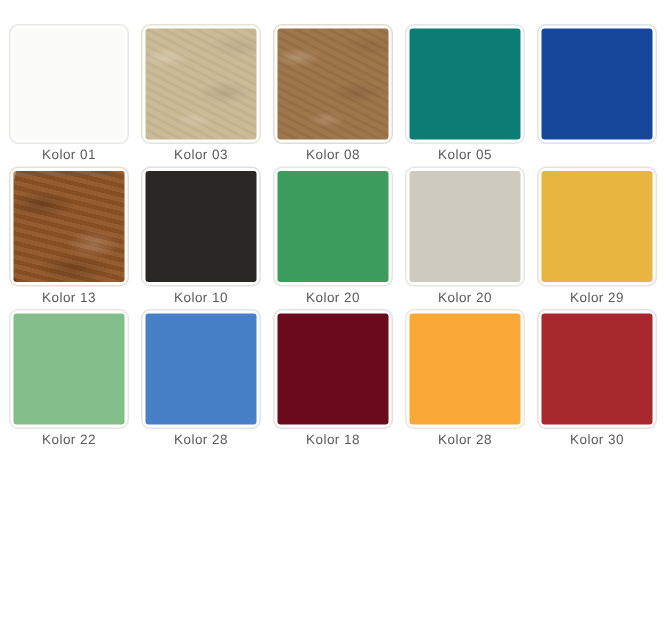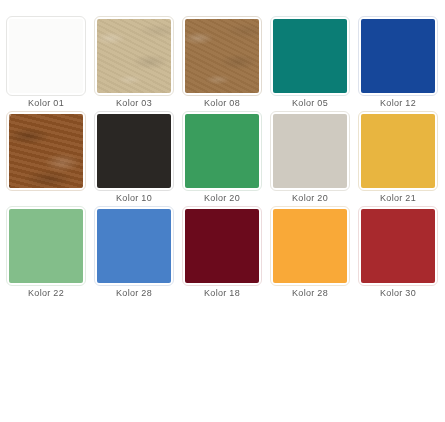--- a/index.html
+++ b/index.html
@@ -130,26 +130,26 @@
       <div class="swatch-cell">
         <div class="swatch-frame" style="border-color: rgb(223, 232, 232);">
           <div class="swatch-chip tex-flat" style="background-color: rgb(11, 125, 117);"></div>
         </div>
         <div class="swatch-label">Kolor 05</div>
       </div>
       <div class="swatch-cell">
         <div class="swatch-frame" style="border-color: rgb(221, 226, 236);">
           <div class="swatch-chip tex-flat" style="background-color: rgb(22, 71, 154);"></div>
         </div>
-        <div class="swatch-label">Kolor 12</div>
       </div>
       <div class="swatch-cell">
         <div class="swatch-frame" style="border-color: rgb(232, 222, 210);">
           <div class="swatch-chip tex-strong" style="background-color: rgb(143, 84, 38);"></div>
         </div>
+        <div class="swatch-label">Kolor 13</div>
       </div>
       <div class="swatch-cell">
         <div class="swatch-frame" style="border-color: rgb(224, 224, 224);">
           <div class="swatch-chip tex-flat" style="background-color: rgb(42, 39, 36);"></div>
         </div>
         <div class="swatch-label">Kolor 10</div>
       </div>
       <div class="swatch-cell">
         <div class="swatch-frame" style="border-color: rgb(223, 233, 226);">
           <div class="swatch-chip tex-flat" style="background-color: rgb(58, 157, 93);"></div>
@@ -159,21 +159,21 @@
       <div class="swatch-cell">
         <div class="swatch-frame" style="border-color: rgb(231, 229, 223);">
           <div class="swatch-chip tex-flat" style="background-color: rgb(207, 202, 192);"></div>
         </div>
         <div class="swatch-label">Kolor 20</div>
       </div>
       <div class="swatch-cell">
         <div class="swatch-frame" style="border-color: rgb(236, 227, 207);">
           <div class="swatch-chip tex-flat" style="background-color: rgb(232, 181, 64);"></div>
         </div>
-        <div class="swatch-label">Kolor 21</div>
+        <div class="swatch-label">Kolor 29</div>
       </div>
       <div class="swatch-cell">
         <div class="swatch-frame" style="border-color: rgb(225, 235, 226);">
           <div class="swatch-chip tex-flat" style="background-color: rgb(131, 190, 138);"></div>
         </div>
         <div class="swatch-label">Kolor 22</div>
       </div>
       <div class="swatch-cell">
         <div class="swatch-frame" style="border-color: rgb(222, 229, 239);">
           <div class="swatch-chip tex-flat" style="background-color: rgb(72, 128, 200);"></div>

